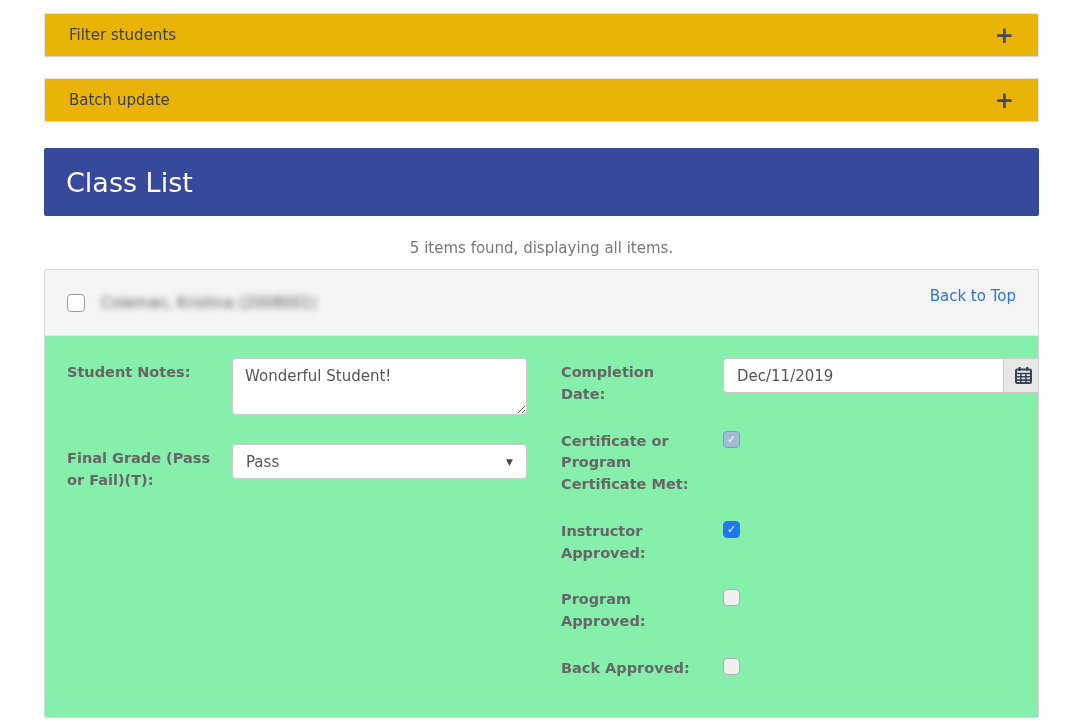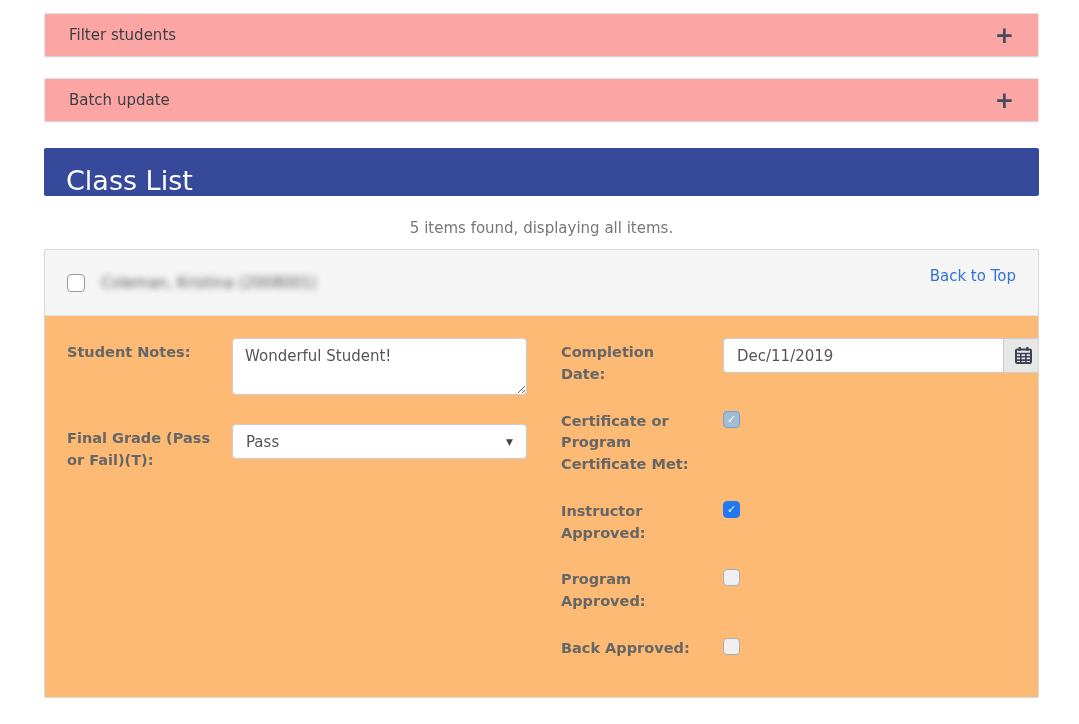--- a/index.html
+++ b/index.html
@@ -7,21 +7,21 @@
   body {
     background: #ffffff;
     font-family: "DejaVu Sans", "Liberation Sans", sans-serif;
     color: #444;
   }
   .page { width: 995px; margin-left: 44px; padding-top: 13px; }
 
   
   .accordion {
     height: 44px;
-    background: #fca5a5;
+    background: #eab308;
     border: 1px solid #e3e3e3;
     border-bottom-color: #d6d6d6;
     box-shadow: 0 1px 1px rgba(0,0,0,0.05);
     border-radius: 2px;
     display: flex;
     align-items: center;
     justify-content: space-between;
     padding: 0 24px;
     margin-bottom: 21px;
     cursor: pointer;
@@ -31,38 +31,38 @@
     font-size: 23px;
     font-weight: bold;
     color: #434a5c;
     line-height: 1;
     user-select: none;
   }
 
   
   .banner {
     margin-top: 26px;
-    height: 48px;
+    height: 68px;
     background: #36499b;
     border-radius: 2px;
     display: flex;
-    align-items: flex-end;
+    align-items: center;
     padding-left: 22px;
   }
   .banner-title { color: #ffffff; font-size: 27px; font-weight: 400; }
 
   
   .summary { margin-top: 23px; font-size: 15px; color: #777777; text-align: center; }
 
   
   .main-panel {
     margin-top: 12px;
     border: 1px solid #d8d8d8;
     border-radius: 2px;
-    background: #fdba74;
+    background: #86efac;
     height: 449px;
     overflow: hidden;
   }
   .student-header {
     position: relative;
     height: 66px;
     background: #f5f5f6;
     border-bottom: 1px solid #e4e4e4;
     display: flex;
     align-items: center;

